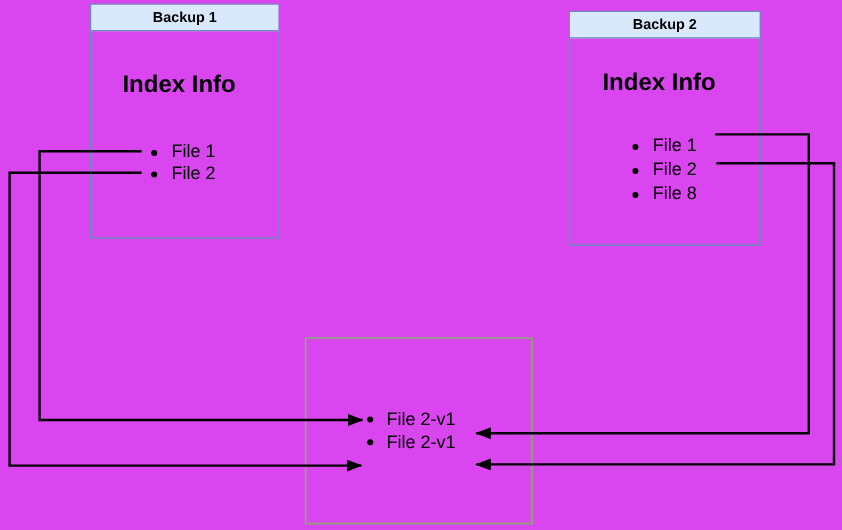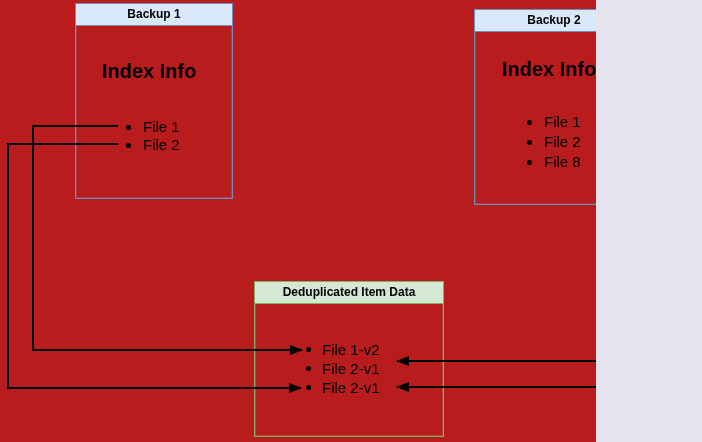--- a/index.html
+++ b/index.html
@@ -2,23 +2,23 @@
 <html><head>
 <meta charset="utf-8">
 <style>
   html, body { margin: 0; padding: 0; }
   body {
     font-family: "Liberation Sans", sans-serif;
     background: #e5e4ed;
   }
   .canvas {
     position: relative;
-    width: 596px;
+    width: 702px;
     height: 442px;
-    background: #b91c1c;
+    background: #d946ef;
     overflow: hidden;
   }
   .arrows-layer {
     position: absolute;
     left: 0; top: 0;
     width: 702px; height: 442px;
     z-index: 5;
     pointer-events: none;
   }
   .box {
@@ -115,21 +115,19 @@
     <div class="box-header">Backup 2</div>
     <div class="index-info">Index Info</div>
     <ul class="file-list">
         <li>File 1</li>
         <li>File 2</li>
         <li>File 8</li>
       </ul>
   </div>
 
   <div class="box green box-dedup">
-    <div class="box-header">Deduplicated Item Data</div>
     <ul class="file-list">
-        <li>File 1-v2</li>
         <li>File 2-v1</li>
         <li>File 2-v1</li>
       </ul>
   </div>
 
 </div>
 
 </body></html>

